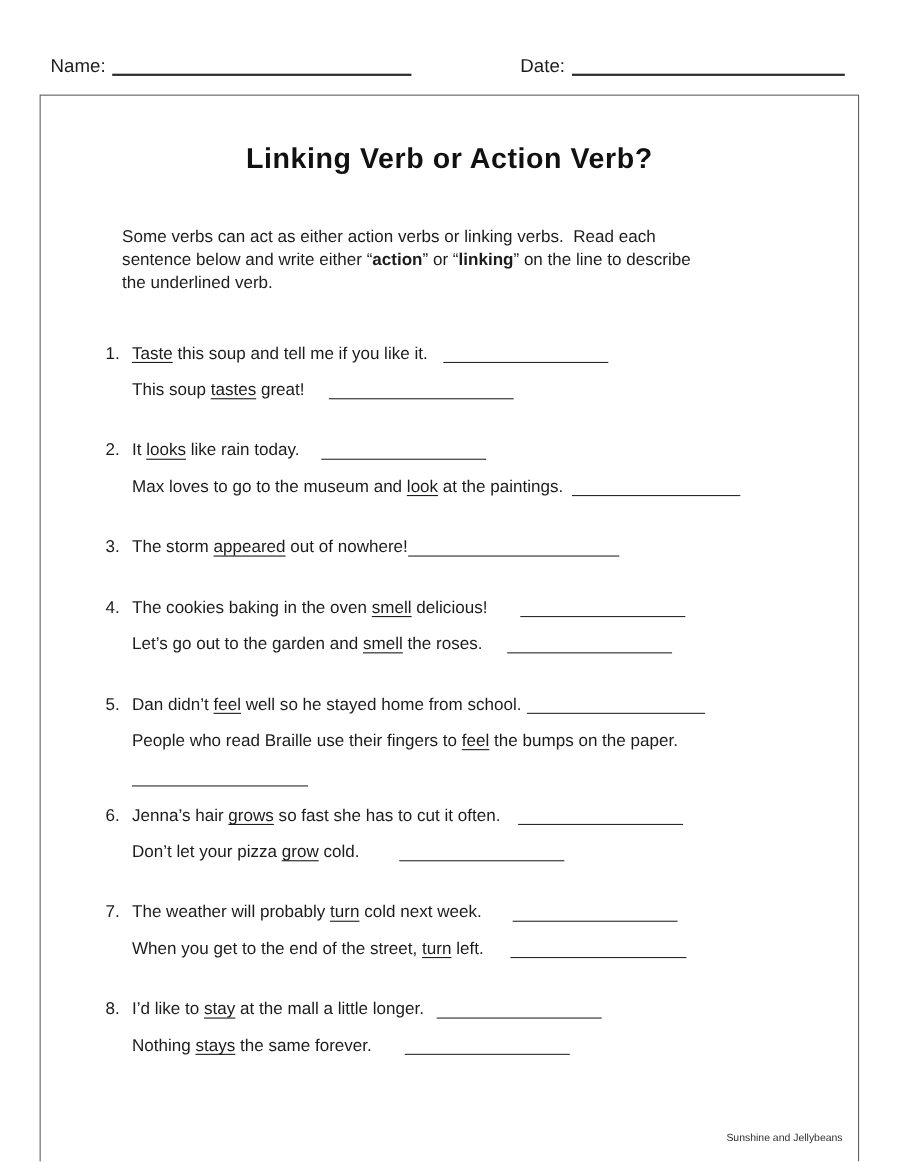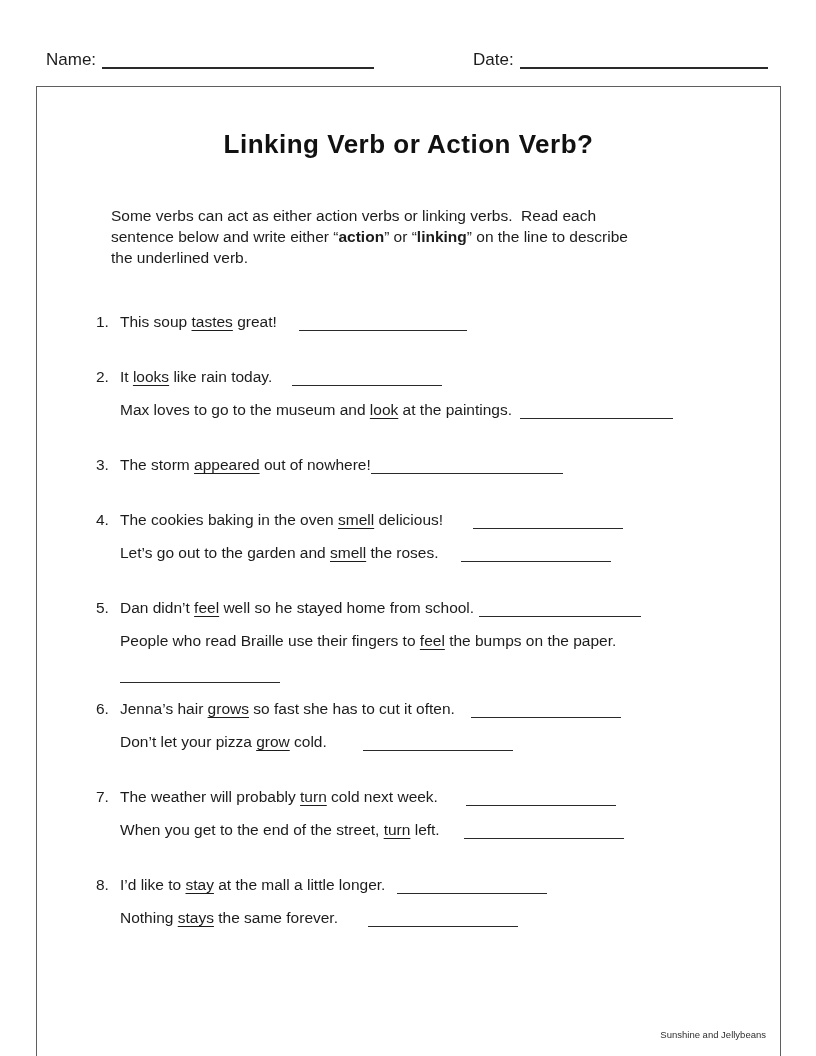--- a/index.html
+++ b/index.html
@@ -116,20 +116,21 @@
     <div class="title">Linking Verb or Action Verb?</div>
     <div class="instructions">
         <div class="instr-line"><span>Some verbs can act as either action verbs or linking verbs.  Read each</span></div>
         <div class="instr-line"><span>sentence below and write either “</span><span class="bold">action</span><span>” or “</span><span class="bold">linking</span><span>” on the line to describe</span></div>
         <div class="instr-line"><span>the underlined verb.</span></div>
       </div>
     <div class="items">
         <div class="item">
           <span class="num">1.</span>
           <div class="lines">
+            <div class="sentence"><span class="uverb">Taste</span><span> this soup and tell me if you like it.</span><span class="blank" style="width: 150px; margin-left: 14px;"></span></div>
             <div class="sentence"><span>This soup </span><span class="uverb">tastes</span><span> great!</span><span class="blank" style="width: 168px; margin-left: 22px;"></span></div>
           </div>
         </div>
         <div class="item">
           <span class="num">2.</span>
           <div class="lines">
             <div class="sentence"><span>It </span><span class="uverb">looks</span><span> like rain today.</span><span class="blank" style="width: 150px; margin-left: 20px;"></span></div>
             <div class="sentence"><span>Max loves to go to the museum and </span><span class="uverb">look</span><span> at the paintings.</span><span class="blank" style="width: 153px; margin-left: 8px;"></span></div>
           </div>
         </div>

